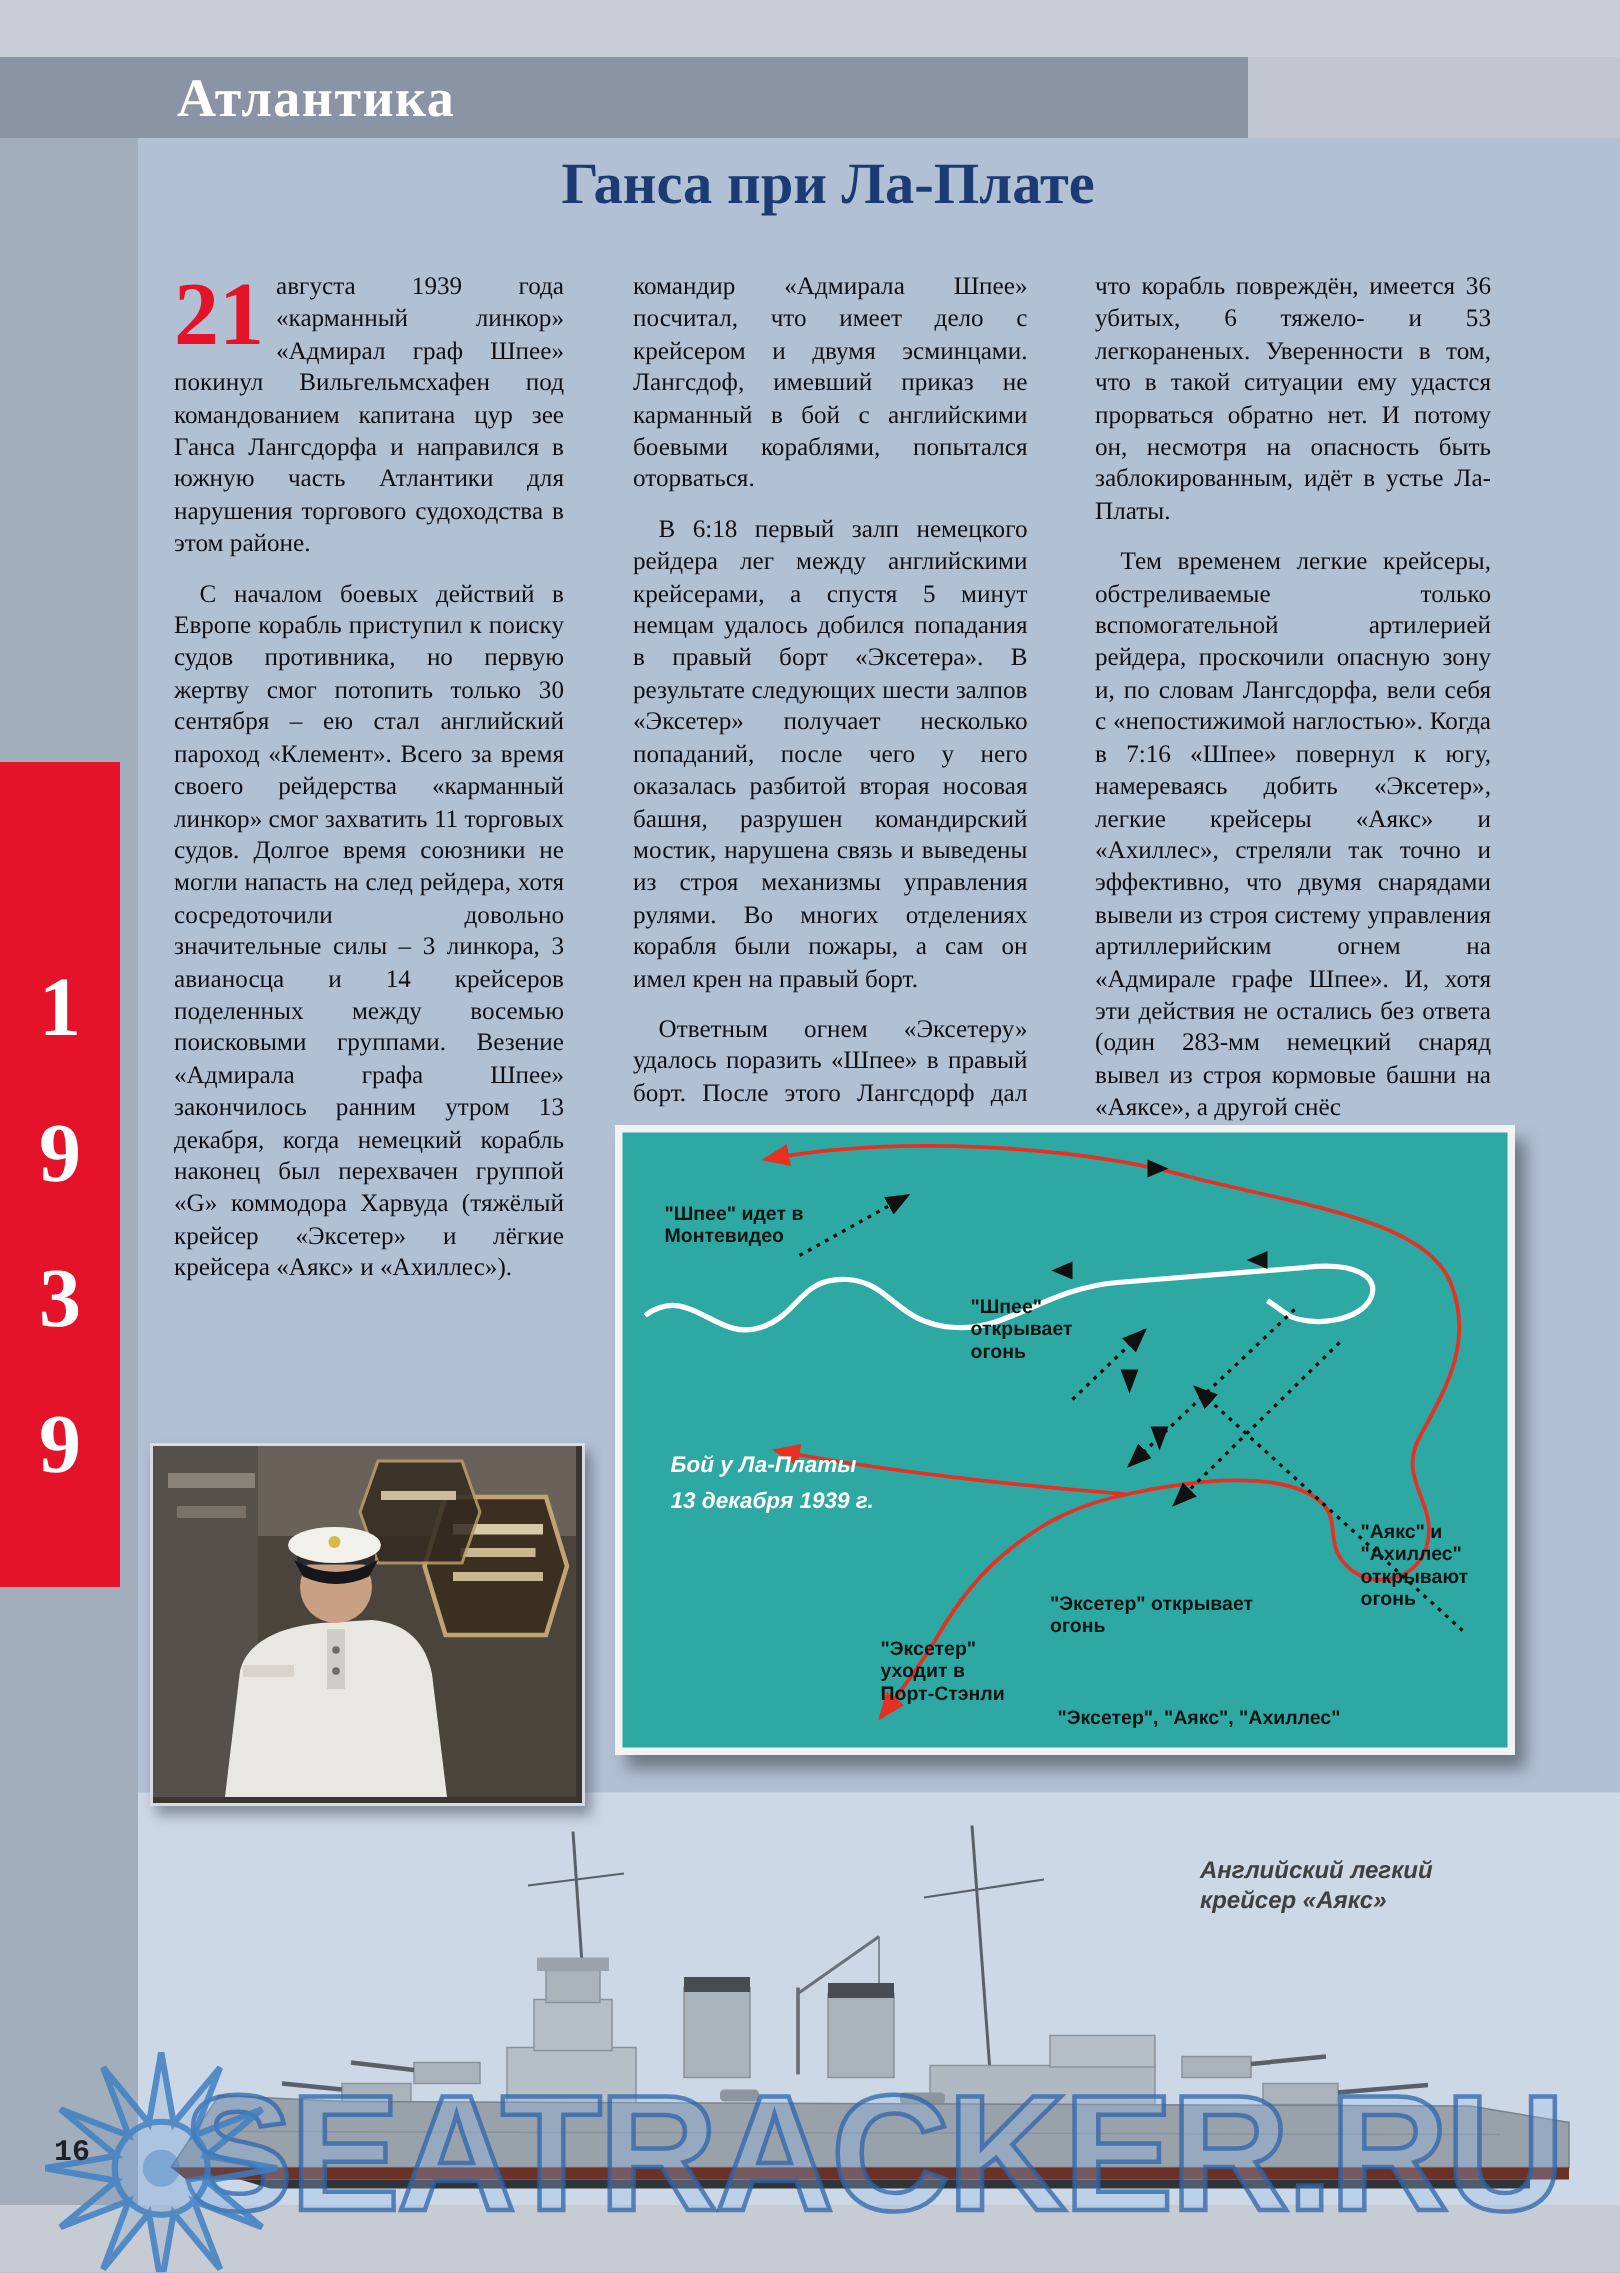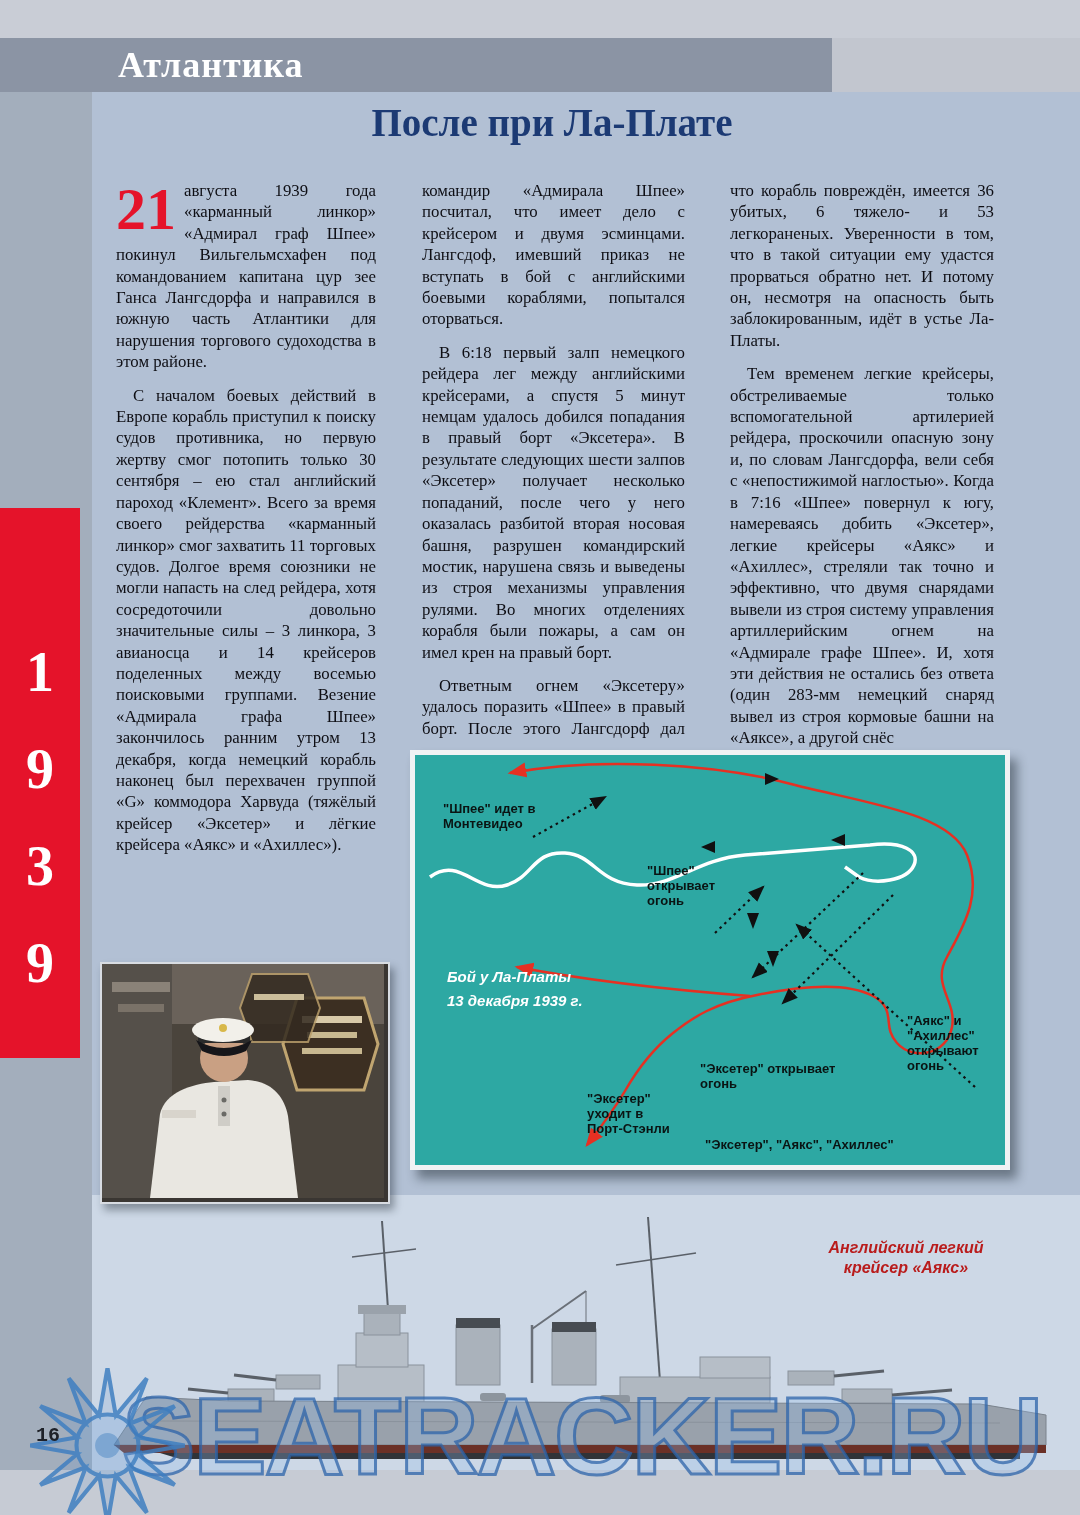--- a/index.html
+++ b/index.html
@@ -45,23 +45,23 @@
   .lbl-triple{left:290px;top:382px;width:280px;white-space:nowrap;}
 
   .photo{position:absolute;left:100px;top:962px;width:286px;height:238px;border:2px solid #d8dce2;
     box-shadow:4px 6px 8px rgba(20,30,40,0.4);background:#3a3632;z-index:5;}
   .photo-caption{position:absolute;left:100px;top:1212px;width:292px;
     font-family:"Liberation Sans",sans-serif;font-weight:bold;font-style:italic;
     font-size:15.5px;line-height:19px;color:#12121a;z-index:6;}
 
   .ship-panel{position:absolute;left:92px;top:1195px;width:988px;height:275px;background:#cdd8e6;}
   .bottom-strip{position:absolute;left:0;top:1470px;width:1080px;height:45px;background:#c6cbd4;}
-  .ship-caption{position:absolute;left:800px;top:1238px;width:212px;text-align:center;
+  .ship-caption{position:absolute;left:800px;top:1238px;width:212px;text-align:left;
     font-family:"Liberation Sans",sans-serif;font-weight:bold;font-style:italic;
-    font-size:16px;line-height:20px;color:#b91c1c;z-index:6;}
+    font-size:16px;line-height:20px;color:#404040;z-index:6;}
   .ship-svg{position:absolute;left:100px;top:1205px;z-index:4;}
 
   .watermark{position:absolute;left:122px;top:1372px;z-index:40;white-space:nowrap;
     font-family:"Liberation Sans",sans-serif;font-weight:bold;font-size:110px;letter-spacing:-2px;
     color:rgba(150,190,235,0.30);-webkit-text-stroke:3px rgba(45,100,170,0.75);}
   .star-logo{position:absolute;left:30px;top:1368px;z-index:41;opacity:0.85;}
   .page-number{position:absolute;left:36px;top:1424px;font-family:Liberation Mono, monospace;
     font-weight:bold;font-size:20px;color:#1e2128;z-index:42;}
 </style>
 </head>
@@ -78,29 +78,29 @@
 
   <div class="red-box">
     <div class="year-digits">
       <div class="year-digit">1</div>
       <div class="year-digit">9</div>
       <div class="year-digit">3</div>
       <div class="year-digit">9</div>
     </div>
   </div>
 
-  <div class="article-title">После при Ла-Плате</div>
+  <div class="article-title">Ганса при Ла-Плате</div>
 
   <div class="col col-1">
     <p><span class="dropcap">21</span><span>августа 1939 года «карманный линкор» «Адмирал граф Шпее» покинул Вильгельмсхафен под командованием капитана цур зее Ганса Лангсдорфа и направился в южную часть Атлантики для нарушения торгового судоходства в этом районе.</span></p>
     <p class="ind">С началом боевых действий в Европе корабль приступил к поиску судов противника, но первую жертву смог потопить только 30 сентября – ею стал английский пароход «Клемент». Всего за время своего рейдерства «карманный линкор» смог захватить 11 торговых судов. Долгое время союзники не могли напасть на след рейдера, хотя сосредоточили довольно значительные силы – 3 линкора, 3 авианосца и 14 крейсеров поделенных между восемью поисковыми группами. Везение «Адмирала графа Шпее» закончилось ранним утром 13 декабря, когда немецкий корабль наконец был перехвачен группой «G» коммодора Харвуда (тяжёлый крейсер «Эксетер» и лёгкие крейсера «Аякс» и «Ахиллес»).</p>
   </div>
 
   <div class="col col-2">
-    <p>командир «Адмирала Шпее» посчитал, что имеет дело с крейсером и двумя эсминцами. Лангсдоф, имевший приказ не вступать в бой с английскими боевыми кораблями, попытался оторваться.</p>
+    <p>командир «Адмирала Шпее» посчитал, что имеет дело с крейсером и двумя эсминцами. Лангсдоф, имевший приказ не карманный в бой с английскими боевыми кораблями, попытался оторваться.</p>
     <p class="ind">В 6:18 первый залп немецкого рейдера лег между английскими крейсерами, а спустя 5 минут немцам удалось добился попадания в правый борт «Эксетера». В результате следующих шести залпов «Эксетер» получает несколько попаданий, после чего у него оказалась разбитой вторая носовая башня, разрушен командирский мостик, нарушена связь и выведены из строя механизмы управления рулями. Во многих отделениях корабля были пожары, а сам он имел крен на правый борт.</p>
     <p class="ind">Ответным огнем «Эксетеру» удалось поразить «Шпее» в правый борт. После этого Лангсдорф дал радиограмму о том</p>
   </div>
 
   <div class="col col-3">
     <p>что корабль повреждён, имеется 36 убитых, 6 тяжело- и 53 легкораненых. Уверенности в том, что в такой ситуации ему удастся прорваться обратно нет. И потому он, несмотря на опасность быть заблокированным, идёт в устье Ла-Платы.</p>
     <p class="ind">Тем временем легкие крейсеры, обстреливаемые только вспомогательной артилерией рейдера, проскочили опасную зону и, по словам Лангсдорфа, вели себя с «непостижимой наглостью». Когда в 7:16 «Шпее» повернул к югу, намереваясь добить «Эксетер», легкие крейсеры «Аякс» и «Ахиллес», стреляли так точно и эффективно, что двумя снарядами вывели из строя систему управления артиллерийским огнем на «Адмирале графе Шпее». И, хотя эти действия не остались без ответа (один 283-мм немецкий снаряд вывел из строя кормовые башни на «Аяксе», а другой снёс</p>
   </div>
 
   <div class="map-panel">

